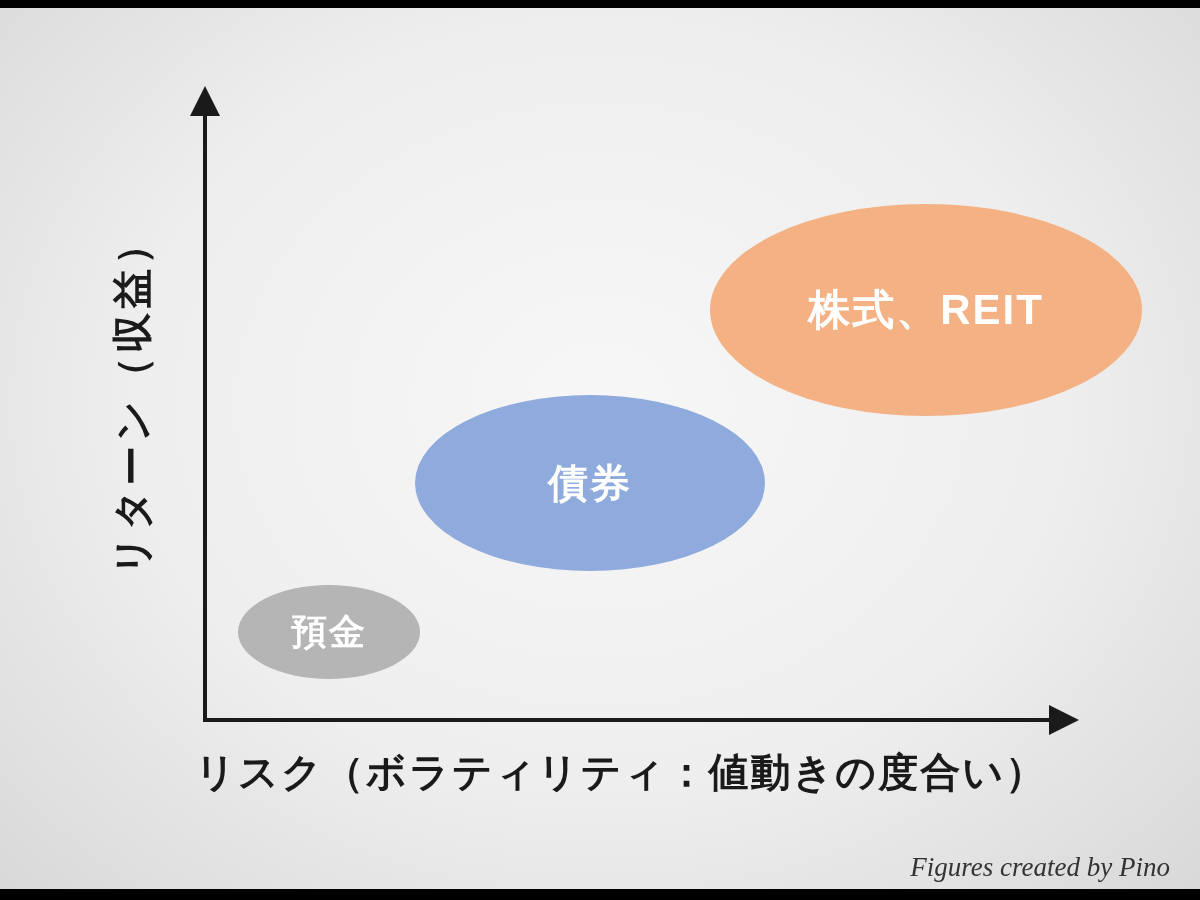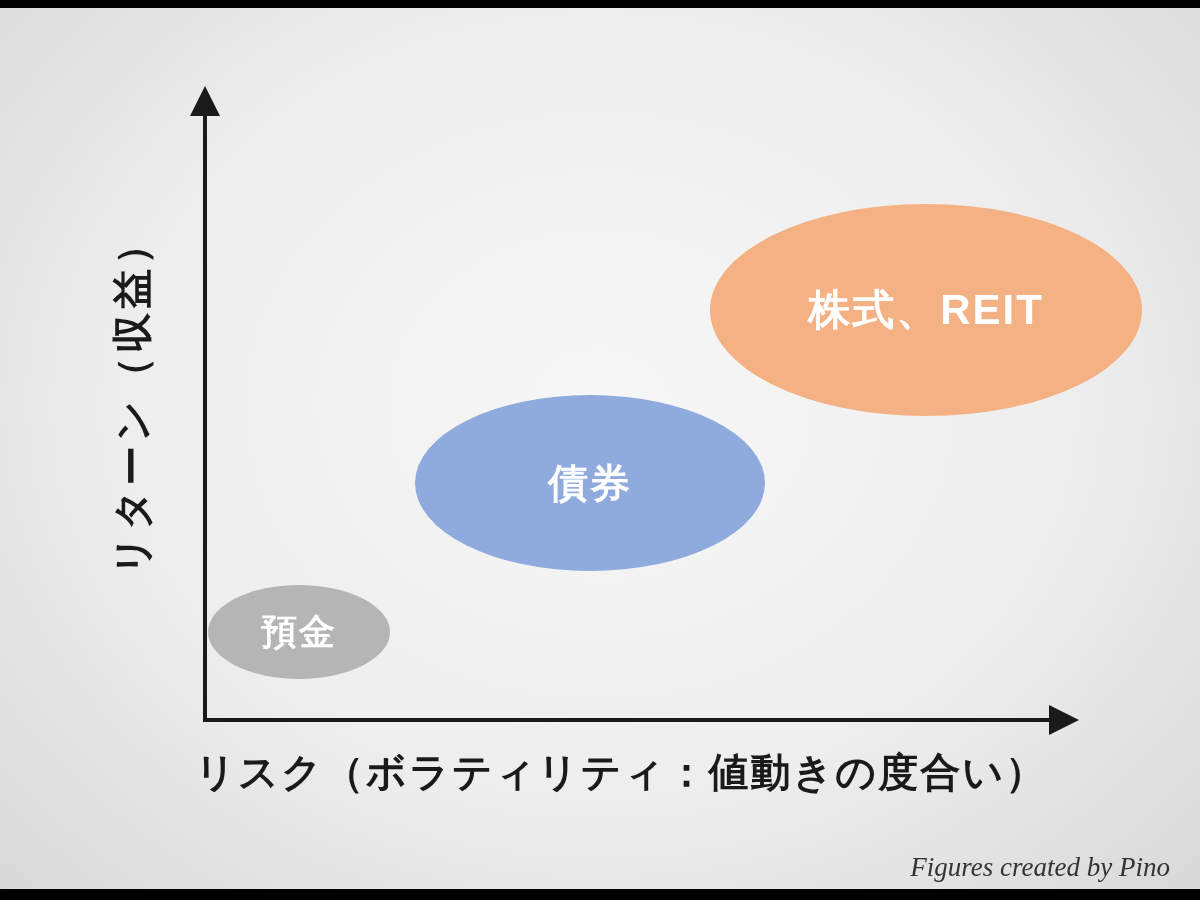--- a/index.html
+++ b/index.html
@@ -37,21 +37,21 @@
     position: absolute;
     border-radius: 50%;
     display: flex;
     align-items: center;
     justify-content: center;
     color: #ffffff;
     font-weight: bold;
     letter-spacing: 2px;
   }
   .bubble.deposit {
-    left: 208px; top: 585px;
+    left: 238px; top: 585px;
     width: 182px; height: 94px;
     font-size: 36px;
   }
   .bubble.bonds {
     left: 415px; top: 395px;
     width: 350px; height: 176px;
     font-size: 40px;
   }
   .bubble.stocks {
     left: 710px; top: 204px;

